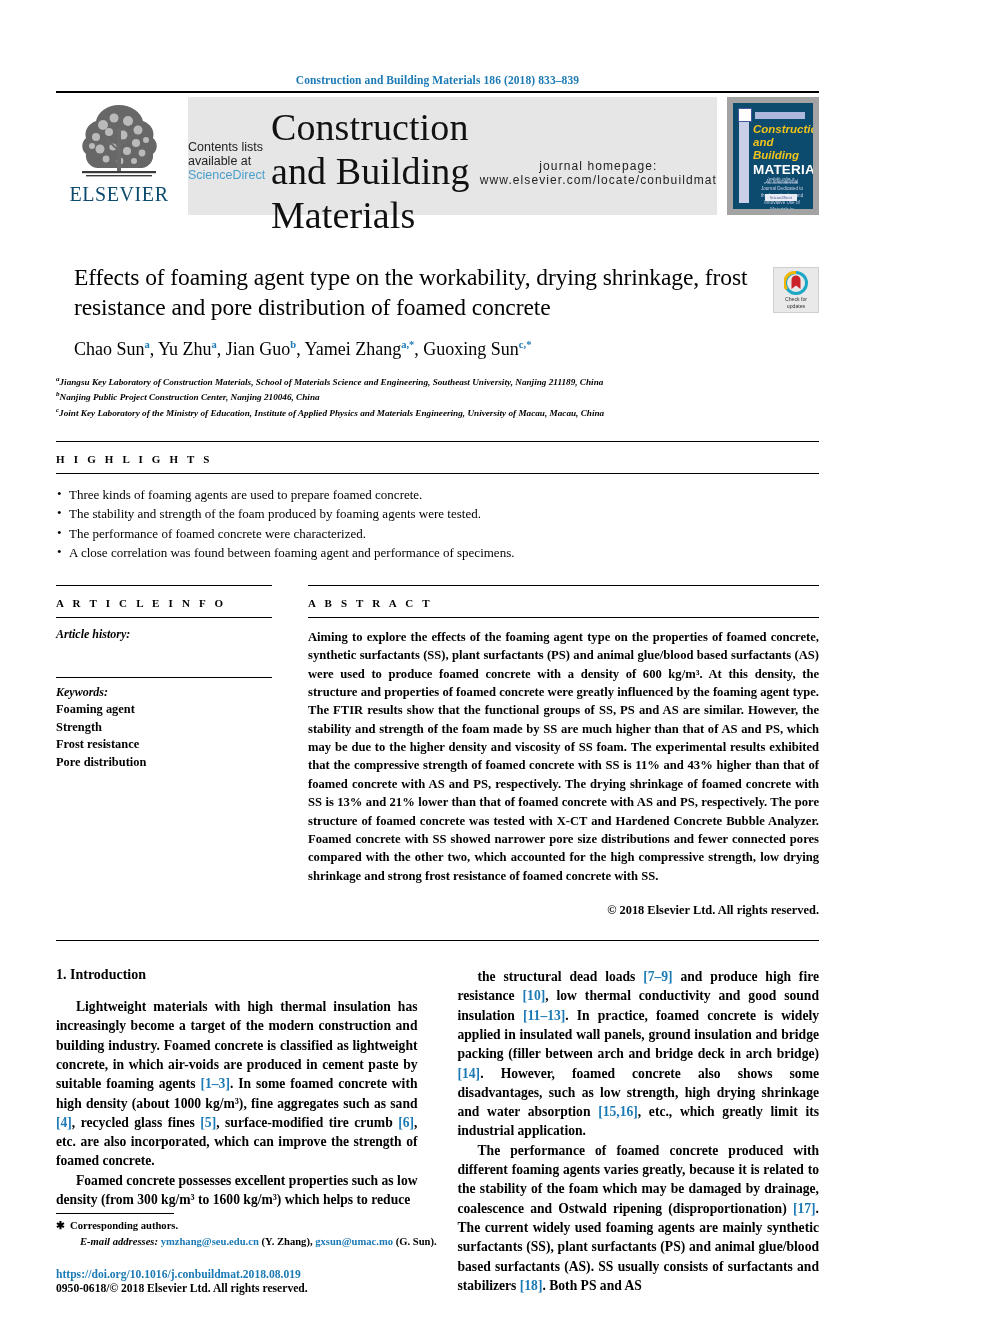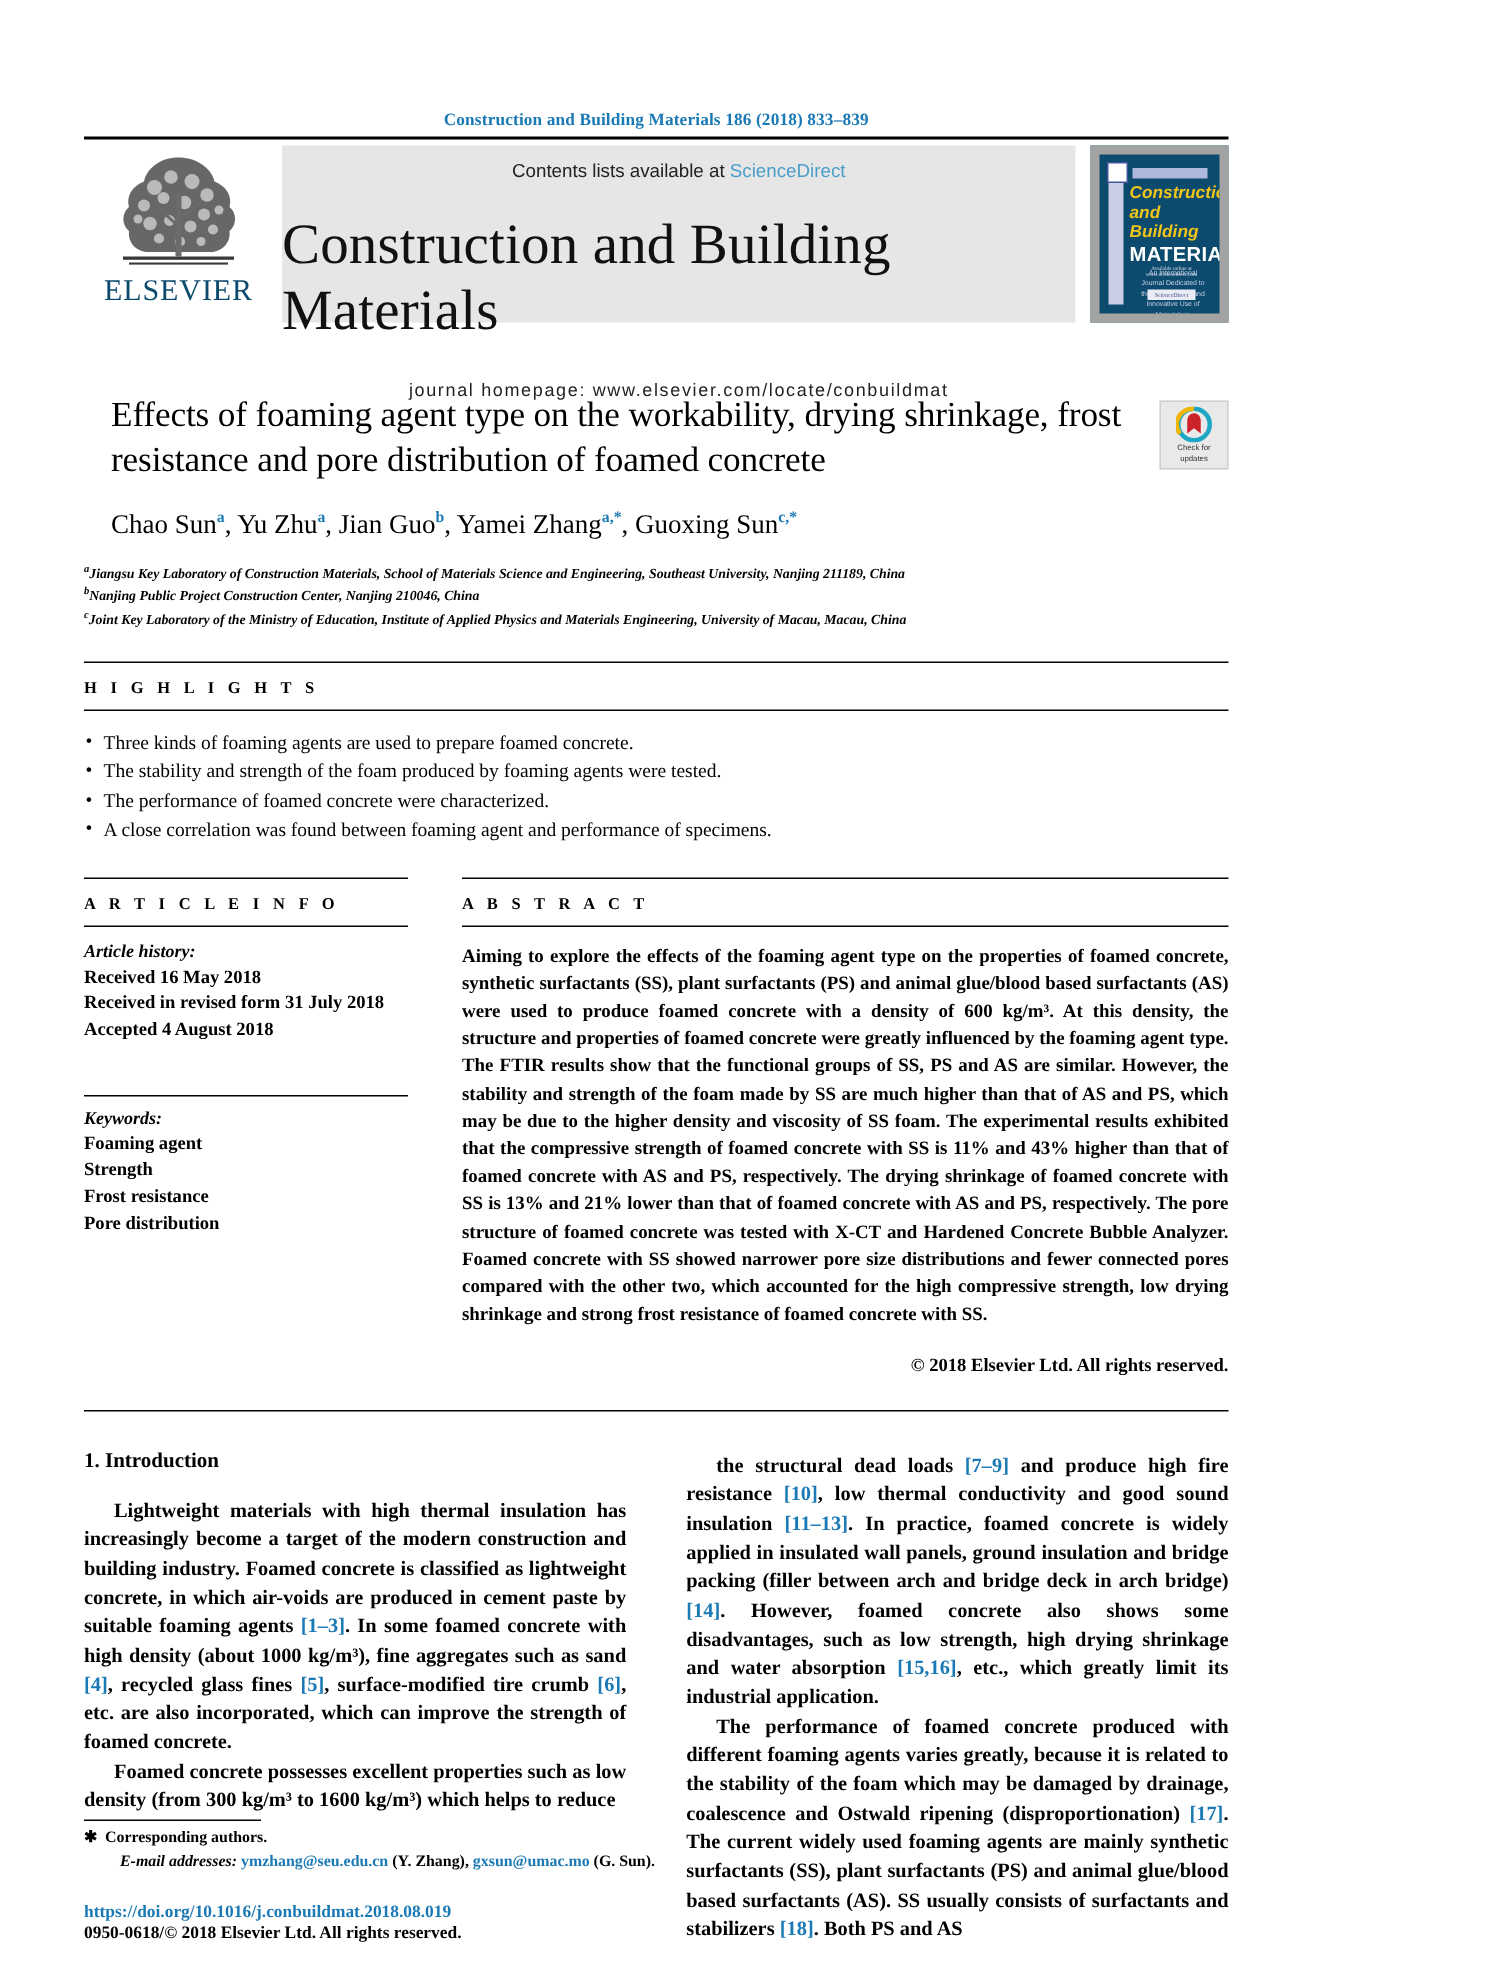--- a/index.html
+++ b/index.html
@@ -60,21 +60,21 @@
     font-size: 20px;
     letter-spacing: .6px;
     line-height: 1;
     margin-top: 1px;
   }
   .journal-band {
     flex: 1 1 auto;
     background: #e6e6e6;
     margin: 0 10px 0 6px;
     display: flex;
-    flex-direction: column;
+    flex-direction: row;
     align-items: center;
     justify-content: flex-start;
     padding-top: 10px;
     position: relative;
   }
   .contents-line {
     font-family: "Liberation Sans", sans-serif;
     font-size: 12.5px;
     color: #222;
   }
@@ -397,25 +397,20 @@
       </ul>
   </div>
 
   <div class="info-abstract">
     <div class="col-info">
       <div class="rule-top" style="margin-top:0"></div>
       <div class="seclabel">A R T I C L E   I N F O</div>
       <div class="rule-under"></div>
       <div class="info-text" style="margin-top:8px">
         <div class="ital-head">Article history:</div>
-        <div>
-            <div>Received 16 May 2018</div>
-            <div>Received in revised form 31 July 2018</div>
-            <div>Accepted 4 August 2018</div>
-          </div>
       </div>
       <div class="info-gap"></div>
       <div class="rule-under"></div>
       <div class="info-text" style="margin-top:6px">
         <div class="ital-head">Keywords:</div>
         <div>
             <div>Foaming agent</div>
             <div>Strength</div>
             <div>Frost resistance</div>
             <div>Pore distribution</div>

